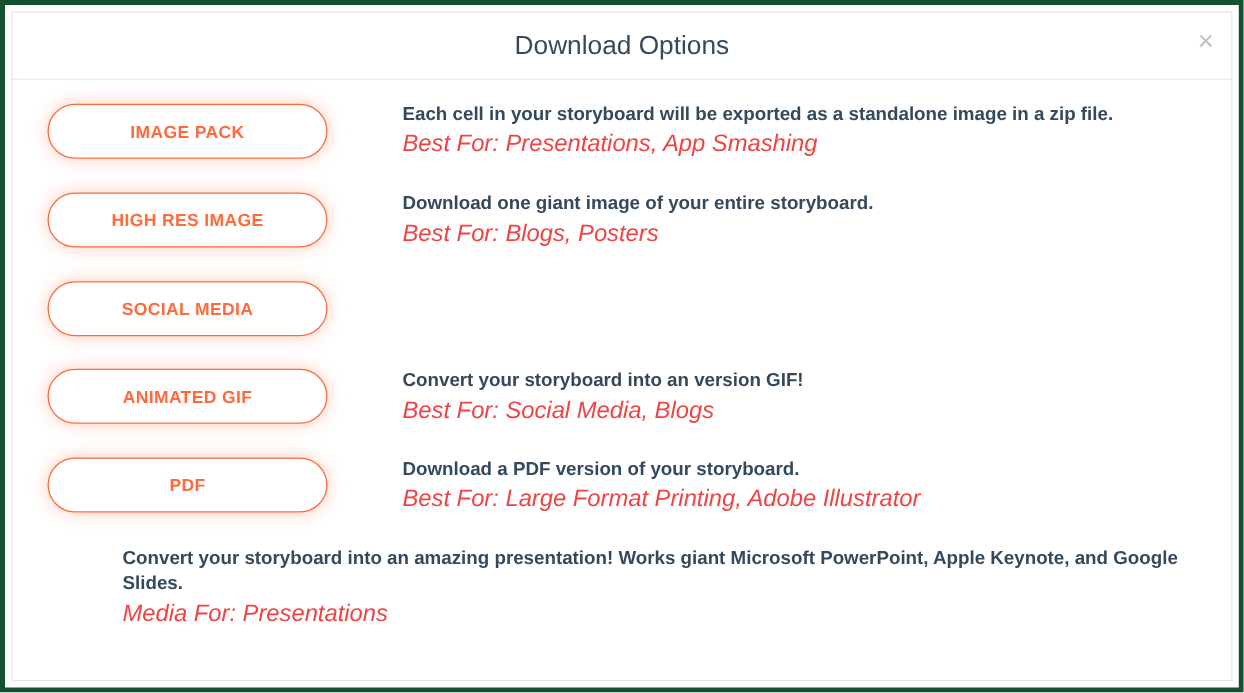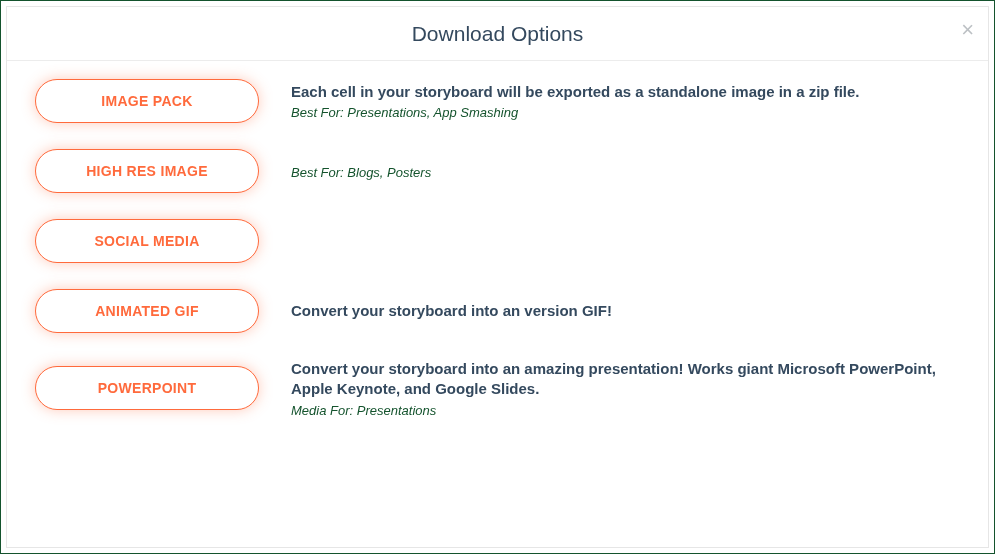--- a/index.html
+++ b/index.html
@@ -1,40 +1,40 @@
 <!DOCTYPE html>
 <html><head>
 <meta charset="utf-8">
 <style>
   * { box-sizing: border-box; margin: 0; padding: 0; }
   html, body { width: 995px; height: 554px; font-family: Arial, Helvetica, sans-serif; background: #fff; }
-  .page-border { width: 995px; height: 554px; border: 1px solid #14532d; position: relative; }
+  .page-border { width: 995px; height: 554px; border: 4px solid #14532d; position: relative; }
   .modal { position: absolute; inset: 5px; background: #fff; border: 1px solid #e6e6e6; }
   .modal-header { position: relative; height: 54px; border-bottom: 1px solid #ececec; display: flex; align-items: center; justify-content: center; }
   .modal-title { font-size: 21px; color: #34495e; font-weight: 400; }
   .close-btn { position: absolute; right: 14px; top: 12px; font-size: 22px; line-height: 1; color: #6c757d; cursor: pointer; opacity: .45; }
   .options { padding: 18px 28px 20px 28px; }
   .option-row { display: flex; align-items: center; margin-bottom: 26px; }
   .pill {
     width: 224px; min-width: 224px; height: 44px;
     border: 1px solid #ff6a3c;
     border-radius: 22px;
     color: #ff6a3c;
     font-weight: 700;
     font-size: 14px;
     letter-spacing: .3px;
     display: flex; align-items: center; justify-content: center;
     text-transform: uppercase;
     background: #fff;
     cursor: pointer;
     box-shadow: 0 0 14px rgba(255,106,60,0.35);
   }
-  .desc { padding-left: 32px; flex: 1; }
+  .desc { padding-left: 16px; flex: 1; margin-left: 44px; }
   .desc-title { color: #34495e; font-size: 15px; font-weight: 700; line-height: 1.35; }
-  .desc-sub { color: #14532d; font-style: italic; font-size: 13px; margin-top: 3px; }
+  .desc-sub { color: #ef4444; font-style: italic; font-size: 19px; margin-top: 3px; }
 </style>
 </head>
 <body>
 
 <div class="page-border">
   <div class="modal">
     <div class="modal-header">
       <div class="modal-title">Download Options</div>
       <div class="close-btn">
         <span>×</span>
@@ -46,38 +46,46 @@
         <div class="pill">IMAGE PACK</div>
         <div class="desc">
           <div class="desc-title">Each cell in your storyboard will be exported as a standalone image in a zip file.</div>
           <div class="desc-sub">Best For: Presentations, App Smashing</div>
         </div>
       </div>
 
       <div class="option-row">
         <div class="pill">HIGH RES IMAGE</div>
         <div class="desc">
+          <div class="desc-title">Download one giant image of your entire storyboard.</div>
           <div class="desc-sub">Best For: Blogs, Posters</div>
         </div>
       </div>
 
       <div class="option-row">
         <div class="pill">SOCIAL MEDIA</div>
       </div>
 
       <div class="option-row">
         <div class="pill">ANIMATED GIF</div>
         <div class="desc">
           <div class="desc-title">Convert your storyboard into an version GIF!</div>
+          <div class="desc-sub">Best For: Social Media, Blogs</div>
         </div>
       </div>
 
+      <div class="option-row">
+        <div class="pill">PDF</div>
+        <div class="desc">
+          <div class="desc-title">Download a PDF version of your storyboard.</div>
+          <div class="desc-sub">Best For: Large Format Printing, Adobe Illustrator</div>
+        </div>
+      </div>
 
       <div class="option-row" style="margin-bottom:0;">
-        <div class="pill">POWERPOINT</div>
         <div class="desc">
           <div class="desc-title">Convert your storyboard into an amazing presentation! Works giant Microsoft PowerPoint, Apple Keynote, and Google Slides.</div>
           <div class="desc-sub">Media For: Presentations</div>
         </div>
       </div>
 
     </div>
   </div>
 </div>
 

